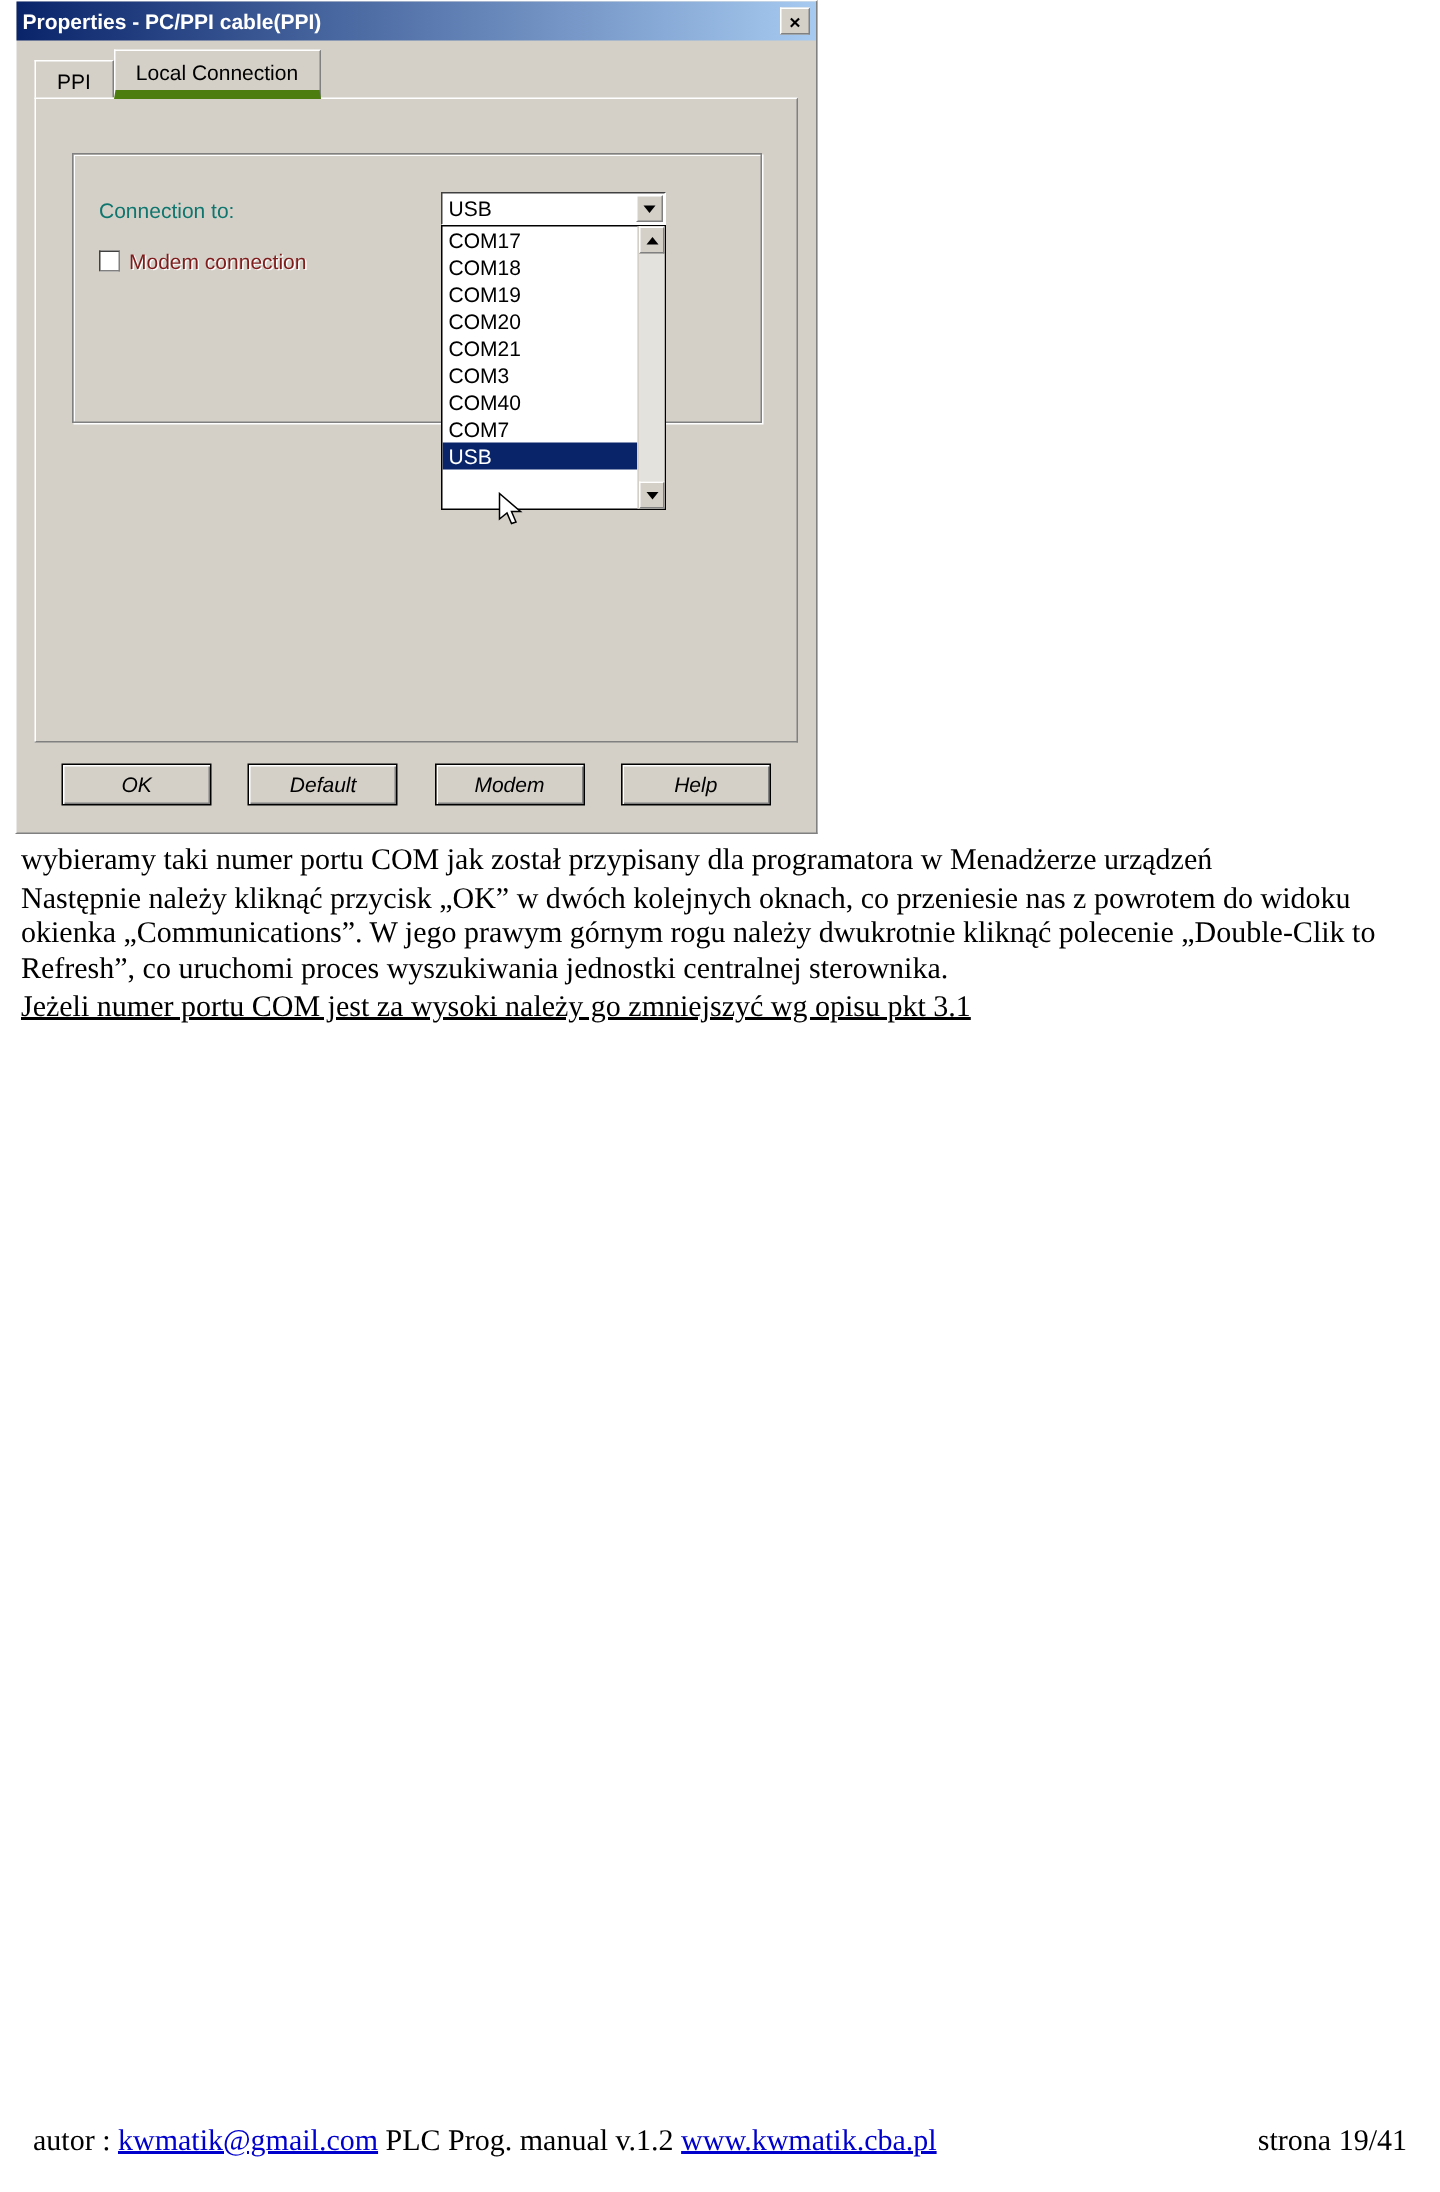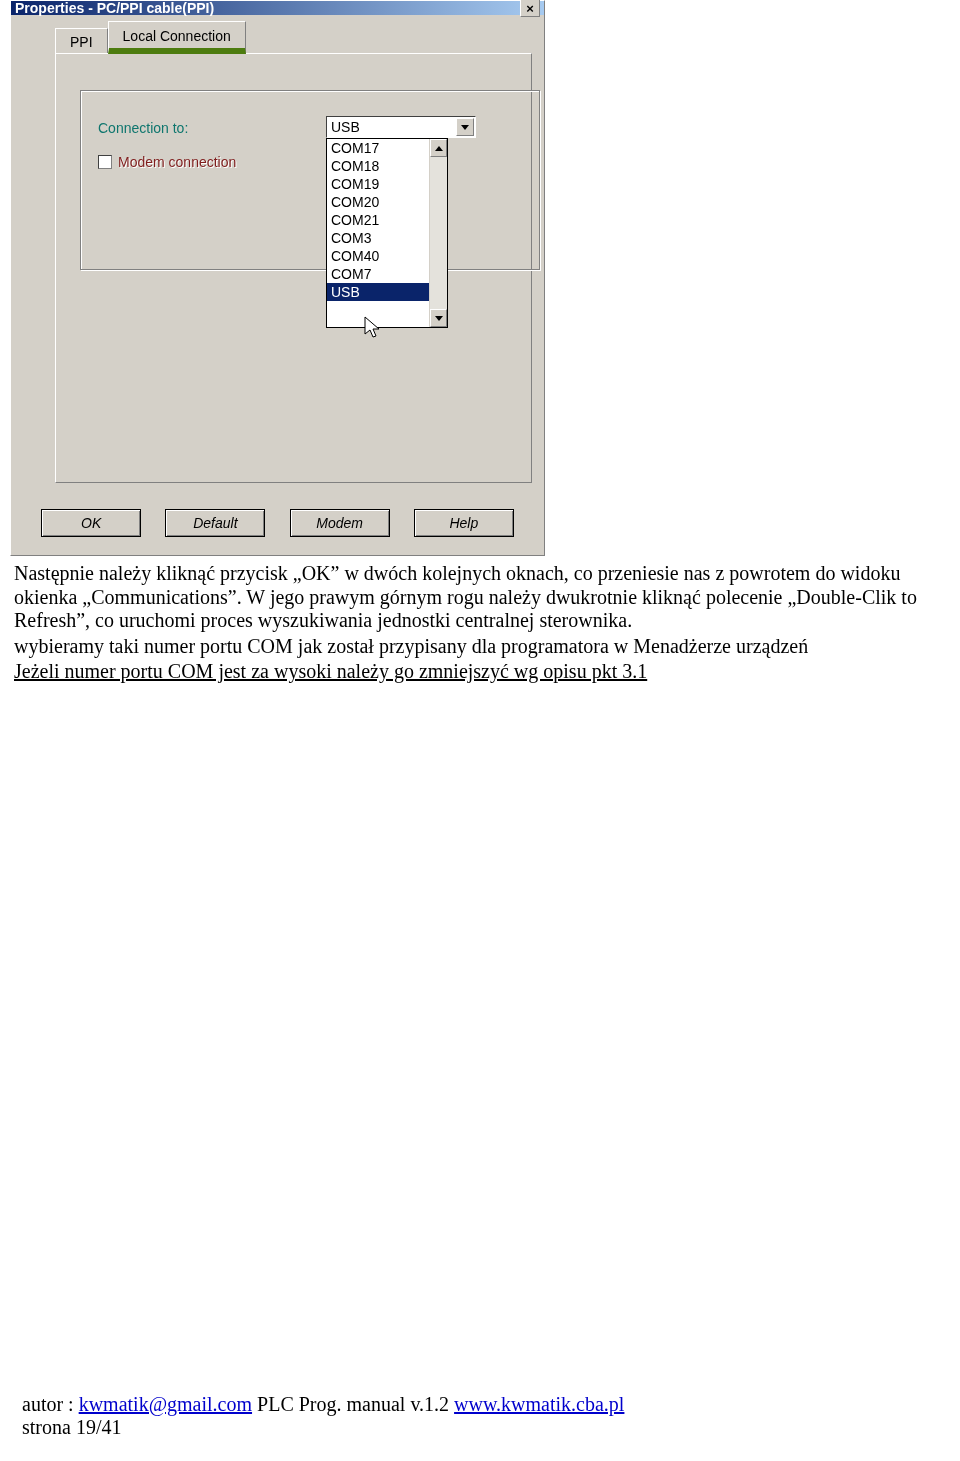--- a/index.html
+++ b/index.html
@@ -7,21 +7,21 @@
     width: 960px;
     height: 1461px;
     background: #fff;
     font-family: "Times New Roman", Times, serif;
     position: relative;
   }
   .page { padding: 0 10px; }
   
   .dialog-wrap { width: 535px; height: 556px; background: #d4d0c8; border: 1px solid #808080; position: relative; border-top-color:#fff; border-left-color:#fff;}
   .titlebar {
-    height: 14px;
+    height: 26px;
     background: linear-gradient(to right, #0a246a, #a6caf0);
     color: #fff;
     font-family: Tahoma, Arial, sans-serif;
     font-weight: bold;
     font-size: 14px;
     display: flex;
     align-items: center;
     padding: 0 4px;
   }
   .titlebar-text { flex: 1; }
@@ -29,21 +29,21 @@
     width: 20px; height: 18px;
     background: #d4d0c8;
     border: 1px solid #808080;
     border-top-color: #fff; border-left-color: #fff;
     font-family: Arial, sans-serif;
     font-size: 13px;
     color: #000;
     display:flex; align-items:center; justify-content:center;
     margin-left:2px;
   }
-  .tabs-area { padding: 10px 12px 0 12px; margin-left: 32px; }
+  .tabs-area { padding: 10px 12px 0 12px; }
   .tabrow { display:flex; align-items:flex-end; height:28px; }
   .tab {
     font-family: "MS Sans Serif", Tahoma, sans-serif;
     font-size: 14px;
     padding: 5px 14px 4px 14px;
     background: #d4d0c8;
     border: 1px solid #808080;
     border-bottom: none;
     border-top-color:#fff; border-left-color:#fff;
     position: relative; top:1px;
@@ -83,21 +83,21 @@
     border-right-color:#fff; border-bottom-color:#fff;
     font-family:"MS Sans Serif",Tahoma,sans-serif; font-size:14px;
     display:flex; align-items:center; padding-left:4px;
   }
   .combo-arrow {
     position:absolute; right:1px; top:1px; width:18px; height:18px;
     background:#d4d0c8; border:1px solid #808080; border-top-color:#fff; border-left-color:#fff;
     display:flex; align-items:center; justify-content:center;
   }
   .listwrap {
-    position:absolute; left:270px; top:84px; width:122px; height:190px;
+    position:absolute; left:270px; top:84px; width:150px; height:190px;
     background:#fff; border:1px solid #000; z-index:10;
     font-family:"MS Sans Serif",Tahoma,sans-serif; font-size:14px;
     display:flex;
   }
   .listitems { flex:1; overflow:hidden; }
   .li { padding:1px 4px; }
   .li.selected { background:#0a246a; color:#fff; }
   .scrollbar { width:18px; background:#e4e2dc; position:relative; border-left:1px solid #d4d0c8;}
   .sb-btn { height:18px; background:#d4d0c8; border:1px solid #808080; border-top-color:#fff; border-left-color:#fff; display:flex;align-items:center;justify-content:center;}
   .sb-btn.bot { position:absolute; bottom:0; left:0; right:0;}
@@ -117,21 +117,20 @@
   }
   
   .body-text { font-size: 20px; line-height: 1.18; color:#000; margin-top:6px; padding: 0 4px;}
   .body-text p { margin-bottom: 2px; }
   .body-text .u { text-decoration: underline; }
   .footer {
     position:absolute; bottom:22px; left:0; right:0;
     display:flex; justify-content:space-between;
     padding: 0 22px;
     font-size: 20px;
-    flex-direction: column;
   }
   .footer a { color:#0000cc; text-decoration: underline; }
   .tri { width:0;height:0;border-left:4px solid transparent;border-right:4px solid transparent;}
   .tri.down{border-top:5px solid #000;}
   .tri.up{border-bottom:5px solid #000;}
 </style>
 </head>
 <body>
 
 <div class="page">
@@ -207,22 +206,22 @@
       <div class="winbtn">
         <span>Modem</span>
       </div>
       <div class="winbtn">
         <span>Help</span>
       </div>
     </div>
   </div>
 
   <div class="body-text">
+    <p>wybieramy taki numer portu COM jak został przypisany dla programatora w Menadżerze urządzeń</p>
     <p>Następnie należy kliknąć przycisk „OK” w dwóch kolejnych oknach, co przeniesie nas z powrotem do widoku okienka „Communications”. W jego prawym górnym rogu należy dwukrotnie kliknąć polecenie „Double-Clik to Refresh”, co uruchomi proces wyszukiwania jednostki centralnej sterownika.</p>
-    <p>wybieramy taki numer portu COM jak został przypisany dla programatora w Menadżerze urządzeń</p>
     <p><span class="u">Jeżeli numer portu COM jest za wysoki należy go zmniejszyć wg opisu pkt 3.1</span></p>
   </div>
 </div>
 
 <div class="footer">
   <div>
     <span>autor : </span><a href="#">kwmatik@gmail.com</a><span>  PLC Prog. manual v.1.2  </span><a href="#">www.kwmatik.cba.pl</a>
   </div>
   <div>strona 19/41</div>
 </div>

